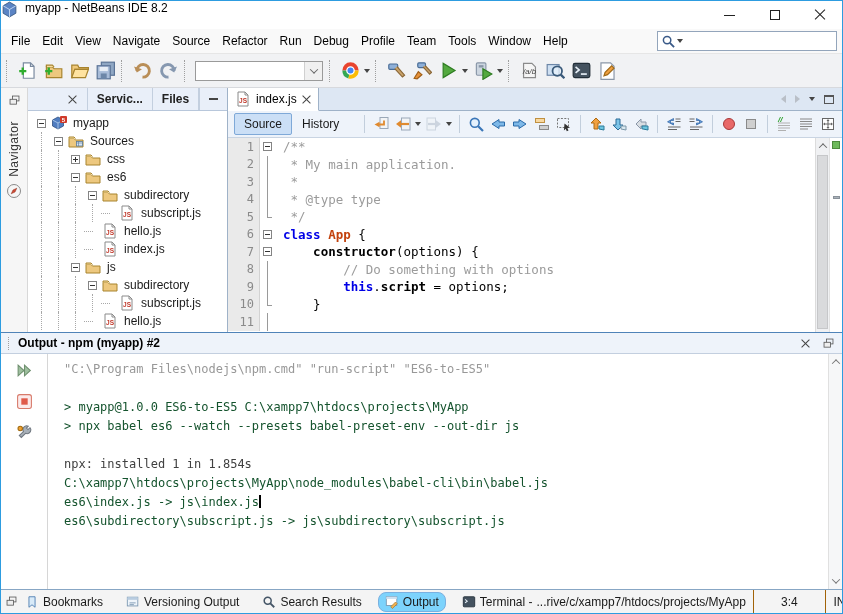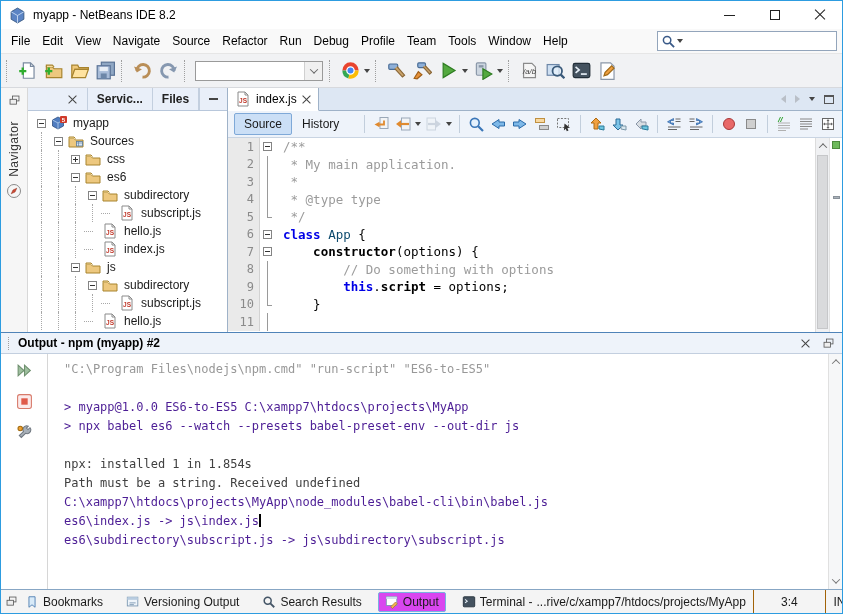--- a/index.html
+++ b/index.html
@@ -1,21 +1,21 @@
 <!DOCTYPE html>
 <html><head>
 <meta charset="utf-8">
 <style>
   *{box-sizing:border-box;margin:0;padding:0;user-select:none}
   html,body{background:#9aa7b8}
   body{font-family:"Liberation Sans",sans-serif}
   .window{width:843px;height:614px;border:1px solid #2d9ce0;background:#fff;display:flex;flex-direction:column;font-size:12px;color:#1a1a1a;overflow:hidden}
 
   
-  .titlebar{height:28px;background:#fff;display:flex;align-items:center;padding-left:8px;flex:none}
+  .titlebar{height:28px;background:#fff;display:flex;align-items:flex-start;padding-left:0;flex:none}
   .titlebar .app-icon{width:17px;height:17px;margin-right:7px}
   .titlebar .title{font-size:12px;color:#000}
   .win-controls{margin-left:auto;display:flex;height:100%}
   .win-btn{width:45px;height:100%;display:flex;align-items:center;justify-content:center}
   .glyph-min{width:11px;height:1px;background:#222}
   .glyph-max{width:10px;height:10px;border:1px solid #222}
   .glyph-x{position:relative;width:12px;height:12px}
   .glyph-x::before,.glyph-x::after{content:"";position:absolute;left:-1px;top:5px;width:14px;height:1px;background:#222}
   .glyph-x::before{transform:rotate(45deg)}.glyph-x::after{transform:rotate(-45deg)}
 
@@ -96,21 +96,21 @@
   .cline{height:17.5px;display:flex;align-items:center}
   .lnum{width:32px;flex:none;text-align:right;padding-right:5px;color:#8a8a8a;background:#eaeaea;border-right:1px solid #d2d2d2;height:100%;display:flex;align-items:center;justify-content:flex-end;font-size:12px}
   .foldc{width:16px;flex:none;height:100%;position:relative;background:#fff}
   .fold-box{position:absolute;left:3px;top:4px;width:9px;height:9px;border:1px solid #848484;background:#fff}
   .fold-box::after{content:"";position:absolute;left:1px;right:1px;top:3px;height:1px;background:#333}
   .fold-vline{position:absolute;left:7px;top:0;bottom:0;width:1px;background:#9a9a9a}
   .fold-end{position:absolute;left:7px;top:0;height:10px;width:5px;border-left:1px solid #9a9a9a;border-bottom:1px solid #9a9a9a}
   .ctext{white-space:pre;padding-left:7px}
   .tk-c{color:#9b9b9b}
   .tk-k{color:#0000e6;font-weight:bold}
-  .tk-cl{color:#0c4a6e;font-weight:normal}
+  .tk-cl{color:#c2410c;font-weight:bold}
   .tk-m{font-weight:bold;color:#000}
   .tk-f{font-weight:bold;color:#000}
   .tk-p{color:#000}
 
   .vscroll{width:14px;flex:none;background:#f0f1f3;border-left:1px solid #dcdcdc;position:relative}
   .vscroll .chev{position:absolute;left:4px;top:5px;border-color:#666}
   .vthumb{position:absolute;left:1px;right:1px;top:17px;bottom:3px;background:#d9dadc;border:1px solid #c6c7c9}
   .estripe{width:13px;flex:none;background:#fff;border-left:1px solid #e2e2e2;position:relative}
   .ok-square{position:absolute;top:3px;left:2px;width:8px;height:8px;background:#6fba5c;border:1px solid #4e8a3e}
   .stripe-mark{position:absolute;top:58px;left:3px;width:7px;height:3px;background:#aab2ba;border:1px solid #8a929a}
@@ -121,32 +121,32 @@
   .out-grip{width:3px;height:13px;border-left:1px dotted #9f9f9f;margin-right:7px}
   .out-title{font-weight:bold;color:#000}
   .out-hbtns{margin-left:auto;display:flex;align-items:center;gap:12px}
   .out-body{flex:1;display:flex;min-height:0}
   .out-actions{width:47px;flex:none;border-right:1px solid #d6d6d6;display:flex;flex-direction:column;align-items:center;padding-top:5px;gap:9px}
   .oabtn{width:22px;height:22px;display:flex;align-items:center;justify-content:center}
   .oabtn svg{width:17px;height:17px}
   .console{flex:1;overflow:hidden;padding:6px 0 0 16px;font-family:"DejaVu Sans Mono","Liberation Mono",monospace;font-size:12px}
   .console-line{min-height:19px;line-height:19px;white-space:pre}
   .c-gray{color:#989898}
-  .c-plain{color:#4c1d95}
+  .c-plain{color:#14532d}
   .c-red{color:#404040}
   .caret-bar{display:inline-block;width:2px;height:13px;background:#000;vertical-align:-2px}
   .oscroll{width:14px;flex:none;background:#f6f7f8;border-left:1px solid #e0e0e0;position:relative}
   .oscroll .chev{border-color:#777;position:absolute;left:4px}
 
   
   .statusbar{height:24px;border-top:1px solid #87a6c4;background:#f4f4f4;display:flex;align-items:center;padding:0 4px;flex:none}
   .sb-dock{width:20px;display:flex;align-items:center;justify-content:center}
   .sb-item{display:flex;align-items:center;gap:4px;padding:2px 6px;border:1px solid transparent;white-space:nowrap}
   .sb-item svg{width:14px;height:14px}
-  .sb-item.sel{background:#d946ef;border:1px solid #7ab0e0;border-radius:2px}
+  .sb-item.sel{background:#7dd3fc;border:1px solid #7ab0e0;border-radius:8px}
   .sb-bold{font-weight:normal}
   .sb-right{margin-left:auto;display:flex;align-items:stretch;height:100%}
   .sb-cell{display:flex;align-items:center;justify-content:center;border-left:1px solid #a16207;height:100%}
   .sb-caret{width:72px}
   .sb-mode{width:36px}
   svg text{font-family:"Liberation Sans",sans-serif}
 </style>
 </head>
 <body>
 
@@ -852,21 +852,20 @@
             </span>
           </div>
         </div>
       <div class="console" id="console">
           <div class="console-line c-gray">"C:\Program Files\nodejs\npm.cmd" "run-script" "ES6-to-ES5"</div>
           <div class="console-line c-plain"></div>
           <div class="console-line c-plain">&gt; myapp@1.0.0 ES6-to-ES5 C:\xampp7\htdocs\projects\MyApp</div>
           <div class="console-line c-plain">&gt; npx babel es6 --watch --presets babel-preset-env --out-dir js</div>
           <div class="console-line c-plain"></div>
           <div class="console-line c-red">npx: installed 1 in 1.854s</div>
-          <div class="console-line c-red">Path must be a string. Received undefined</div>
           <div class="console-line c-plain">C:\xampp7\htdocs\projects\MyApp\node_modules\babel-cli\bin\babel.js</div>
           <div class="console-line c-plain">es6\index.js -&gt; js\index.js<span class="caret-bar"></span></div>
           <div class="console-line c-plain">es6\subdirectory\subscript.js -&gt; js\subdirectory\subscript.js</div>
         </div>
       <div class="oscroll">
         <span class="chev up" style="top:5px"></span>
         <span class="chev down" style="bottom:5px"></span>
       </div>
     </div>
   </div>

